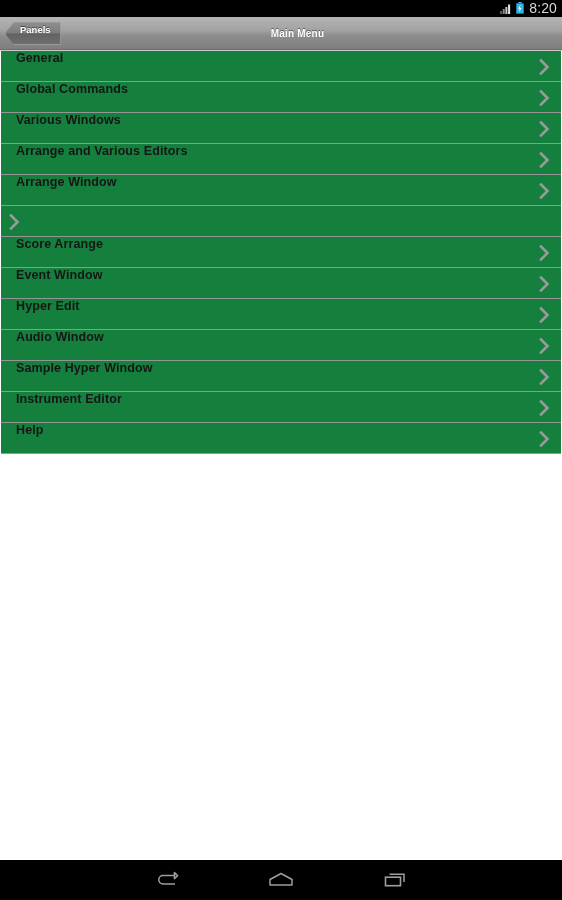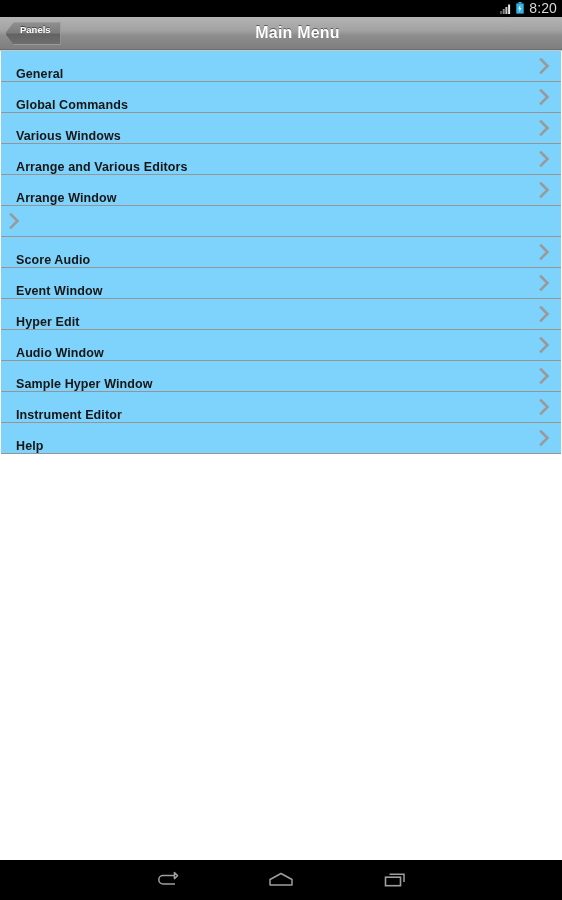--- a/index.html
+++ b/index.html
@@ -47,21 +47,21 @@
     height:33px;
     flex:0 0 33px;
     background:linear-gradient(to bottom, #b4b4b4 0%, #a2a2a2 42%, #8d8d8d 58%, #7e7e7e 100%);
     border-bottom:1px solid #6d6d6d;
     display:flex;
     align-items:center;
     justify-content:center;
   }
   .title-text {
     color:#ffffff;
-    font-size:16px;
+    font-size:10px;
     font-weight:bold;
     text-shadow:0 -1px 0 rgba(0,0,0,0.45);
     letter-spacing:0.2px;
     margin-left:33px;
   }
   .back-button {
     position:absolute;
     left:5px; top:5px;
     height:23px;
     padding:0 9px 8px 14px;
@@ -84,22 +84,22 @@
   .menu-list {
     flex:1 1 auto;
     background:#ffffff;
     overflow:hidden;
     border-top:1px solid #c9c9c9;
   }
   .menu-row {
     position:relative;
     height:31px;
     display:flex;
-    align-items:flex-end;
-    background:#7dd3fc;
+    align-items:flex-start;
+    background:#15803d;
     border-bottom:1px solid #959595;
     margin:0 1px;
     cursor:pointer;
   }
   .menu-row:first-child { border-top:0; }
   .row-label {
     flex:1 1 auto;
     padding-left:15px;
     font-size:12.5px;
     font-weight:bold;
@@ -217,21 +217,21 @@
           </div>
         </div>
         <div class="menu-row">
           <div class="chevron">
             <svg width="13" height="20" viewBox="0 0 13 20">
               <path d="M3 3.5 L9.5 10 L3 16.5" fill="none" stroke="#9a9a9a" stroke-width="2.6" stroke-linecap="square" stroke-linejoin="miter"></path>
             </svg>
           </div>
         </div>
         <div class="menu-row">
-          <div class="row-label">Score Audio</div>
+          <div class="row-label">Score Arrange</div>
           <div class="chevron">
             <svg width="13" height="20" viewBox="0 0 13 20">
               <path d="M3 3.5 L9.5 10 L3 16.5" fill="none" stroke="#9a9a9a" stroke-width="2.6" stroke-linecap="square" stroke-linejoin="miter"></path>
             </svg>
           </div>
         </div>
         <div class="menu-row">
           <div class="row-label">Event Window</div>
           <div class="chevron">
             <svg width="13" height="20" viewBox="0 0 13 20">

